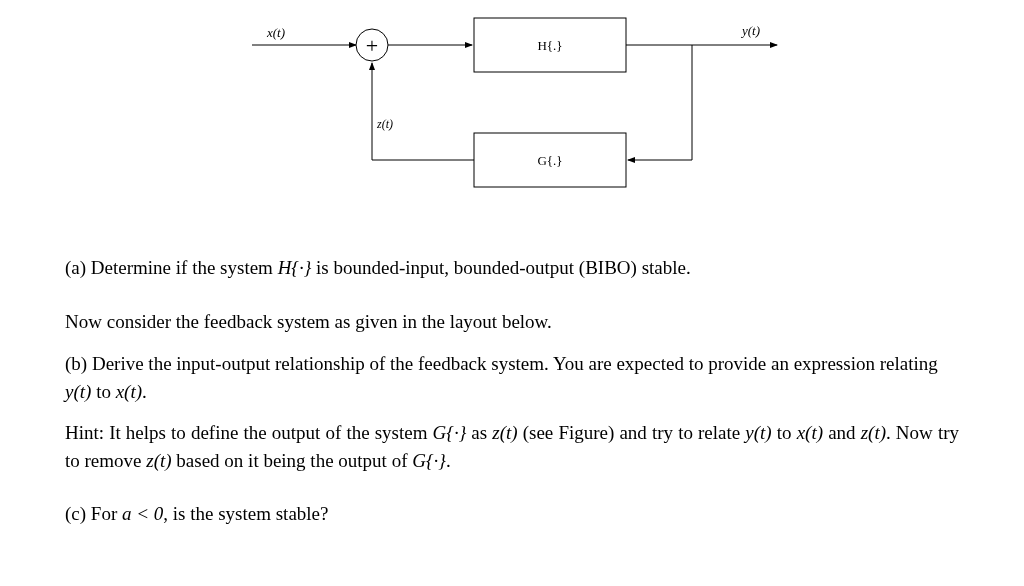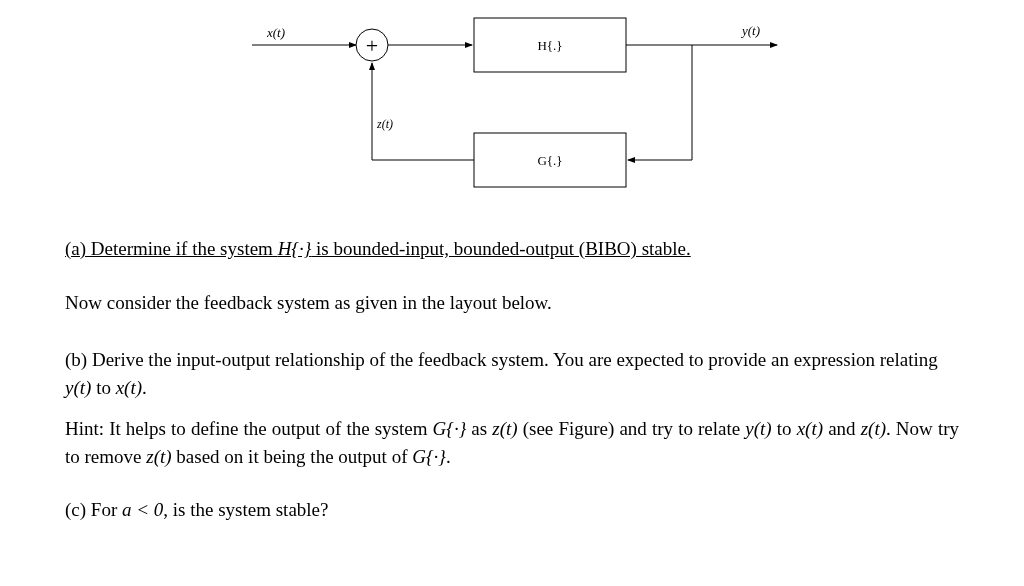--- a/index.html
+++ b/index.html
@@ -14,21 +14,21 @@
     position: relative;
   }
   .diagram-wrap {
     width: 540px;
     height: 210px;
     margin: 10px auto 0 auto;
     position: relative;
   }
   .diagram-wrap svg { position: absolute; left: 0; top: 0; }
   .para { margin-top: 26px; line-height: 1.45; }
-  .para.first { margin-top: 15px; text-decoration: underline; }
+  .para.first { margin-top: 34px; }
   .hint { margin-top: 14px; }
   .italic { font-style: italic; }
   .bold { font-weight: normal; }
 </style>
 </head>
 <body>
 
 <div class="diagram-wrap">
   <svg width="540" height="210" viewBox="0 0 540 210">
     <defs>
@@ -63,21 +63,21 @@
     <text x="135" y="118" font-size="12" font-style="italic" font-family="Times New Roman">z(t)</text>
   </svg>
 </div>
 
 <p class="para first">
   <span>(a) Determine if the system </span><span class="italic">H{·}</span><span> is bounded-input, bounded-output (BIBO) stable.</span>
 </p>
 
 <p class="para">Now consider the feedback system as given in the layout below.</p>
 
-<p class="para" style="margin-top:30px;">
+<p class="para" style="margin-top:15px;">
   <span>(b) Derive the input-output relationship of the feedback system. You are expected to provide an expression relating </span><span class="italic">y(t)</span><span> to </span><span class="italic">x(t)</span><span>.</span>
 </p>
 
 <p class="para hint" style="text-align:justify;">
   <span class="bold">Hint:</span><span> It helps to define the output of the system </span><span class="italic">G{·}</span><span> as </span><span class="italic">z(t)</span><span> (see Figure) and try to relate </span><span class="italic">y(t)</span><span> to </span><span class="italic">x(t)</span><span> and </span><span class="italic">z(t)</span><span>. Now try to remove </span><span class="italic">z(t)</span><span> based on it being the output of </span><span class="italic">G{·}</span><span>.</span>
 </p>
 
 <p class="para" style="">
   <span>(c) For </span><span class="italic">a &lt; 0</span><span>, is the system stable?</span>
 </p>

